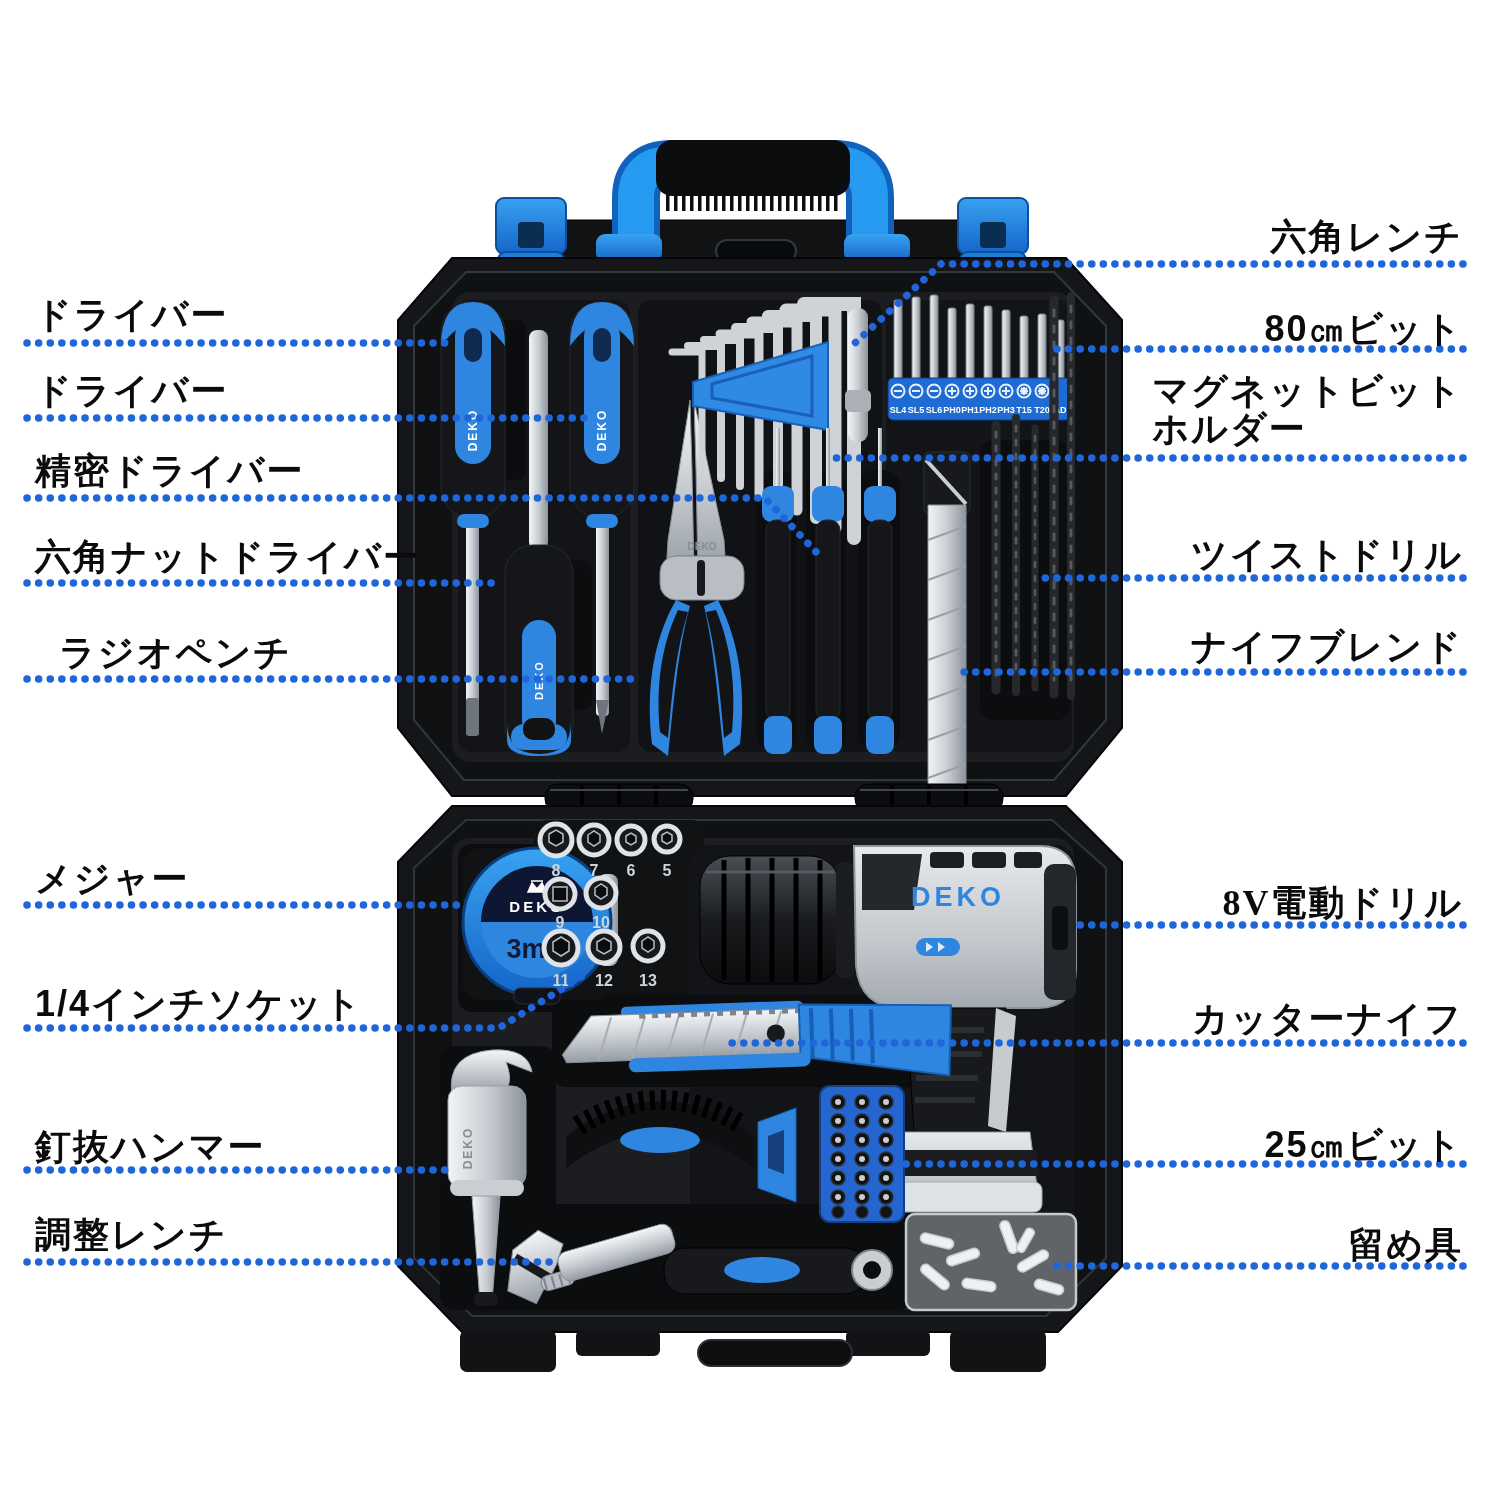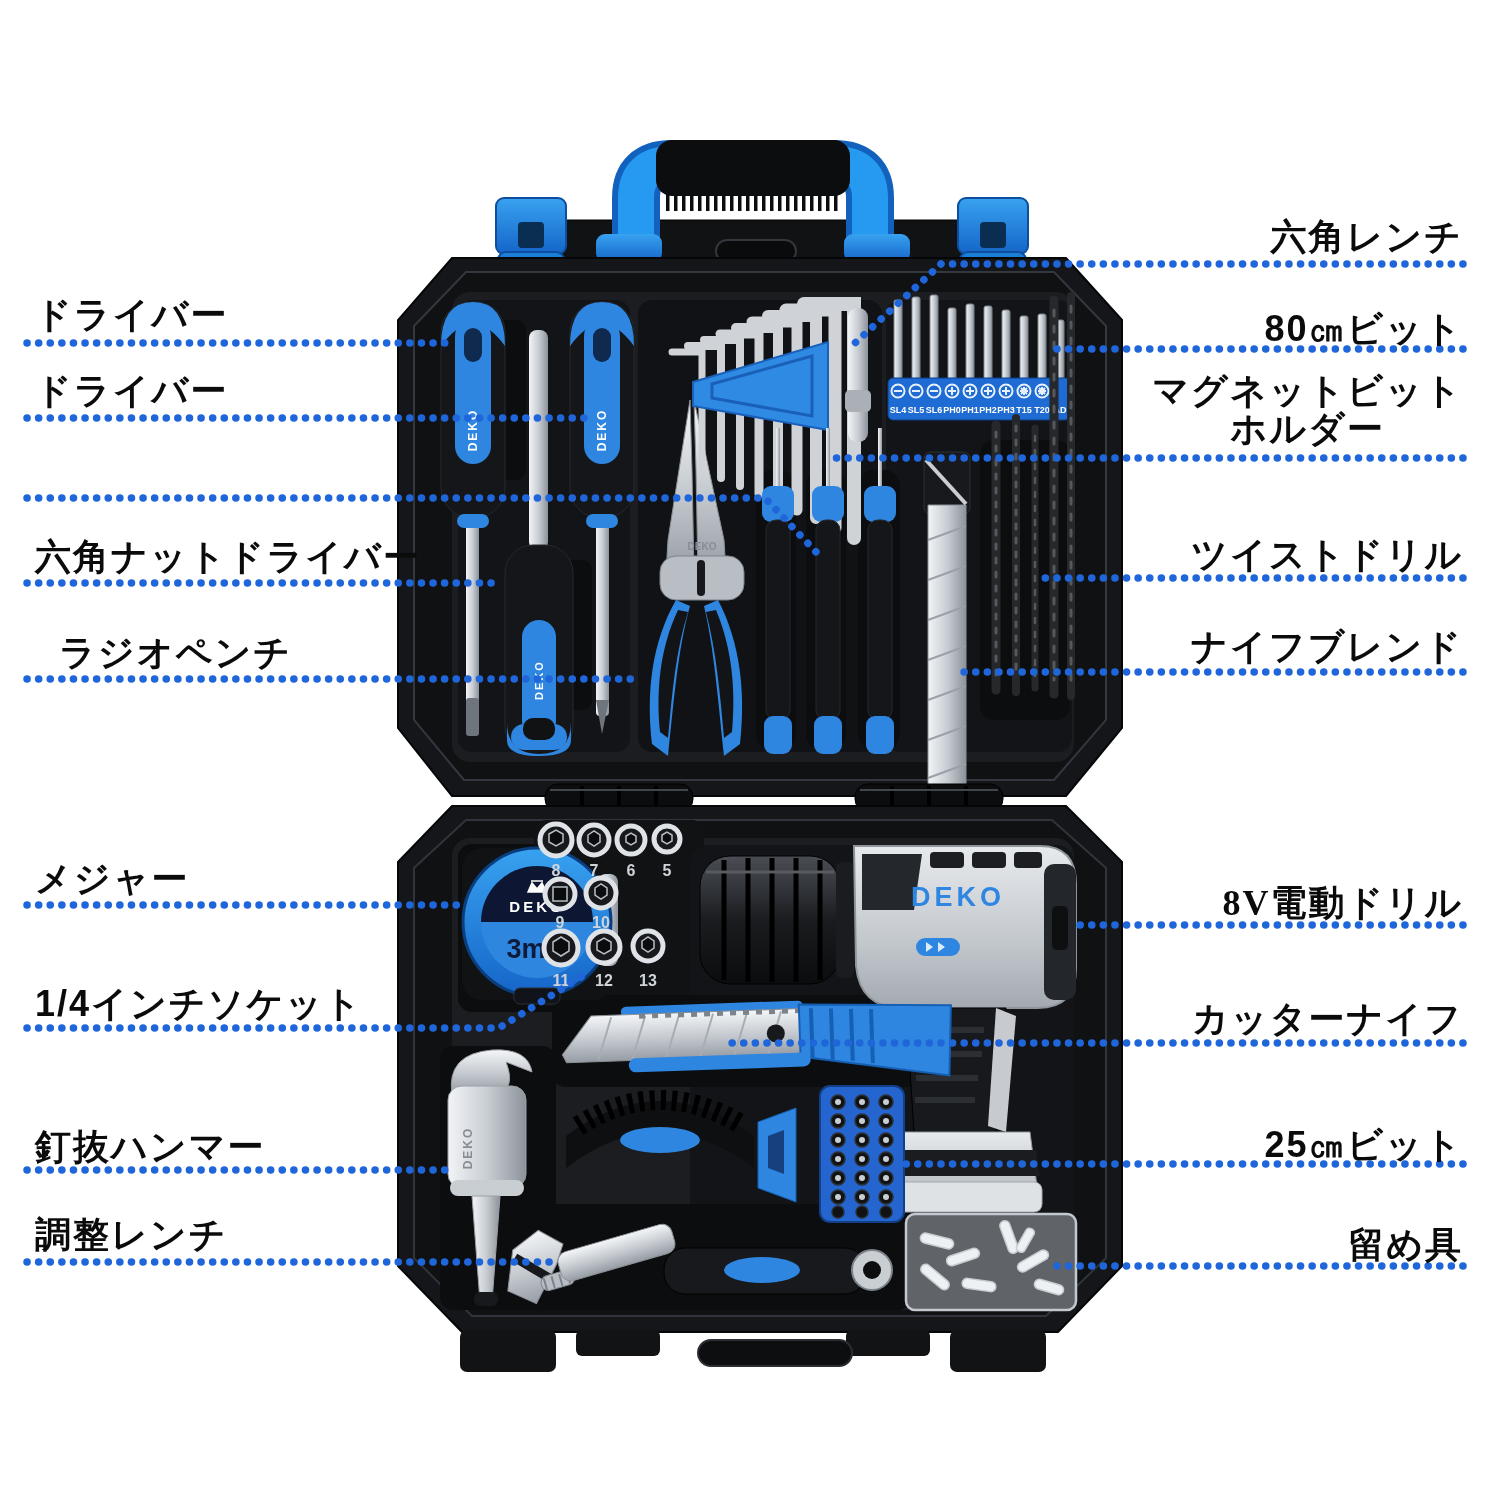--- a/index.html
+++ b/index.html
@@ -1,21 +1,21 @@
 <!DOCTYPE html>
 <html><head>
 <meta charset="utf-8">
 <style>
   html,body{margin:0;padding:0;background:#fff;}
   .stage{position:relative;width:1500px;height:1500px;background:#fff;overflow:hidden;
          font-family:"Liberation Sans","DejaVu Sans",sans-serif;}
   .stage svg{position:absolute;left:0;top:0;}
   .callout{position:absolute;font-size:36px;font-weight:700;color:#0b0b0b;
            letter-spacing:2px;white-space:nowrap;line-height:1.06;}
-  .co-right{text-align:center;}
+  .co-right{text-align:left;}
   .svgtxt{font-family:"Liberation Sans","DejaVu Sans",sans-serif;}
 </style>
 </head>
 <body>
 
 <div class="stage">
 
 <svg width="1500" height="1500" viewBox="0 0 1500 1500">
   <defs>
     <linearGradient id="chromeV" x1="0" y1="0" x2="1" y2="0">
@@ -491,20 +491,21 @@
     <path d="M1463,672 H960"></path>
     <path d="M1463,925 H1074"></path>
     <path d="M1463,1043 H724"></path>
     <path d="M1463,1164 H902"></path>
     <path d="M1463,1266 H1046"></path>
   </g>
 </svg>
 
 <div class="callout" style="left:35px;top:296px;">ドライバー</div>
 <div class="callout" style="left:35px;top:372px;">ドライバー</div>
+<div class="callout" style="left:35px;top:452px;">精密ドライバー</div>
 <div class="callout" style="left:35px;top:538px;">六角ナットドライバー</div>
 <div class="callout" style="left:35px;top:634px;margin-left:24px;">ラジオペンチ</div>
 <div class="callout" style="left:35px;top:860px;">メジャー</div>
 <div class="callout" style="left:35px;top:985px;">1/4インチソケット</div>
 <div class="callout" style="left:35px;top:1128px;">釘抜ハンマー</div>
 <div class="callout" style="left:35px;top:1216px;">調整レンチ</div>
 
 <div class="callout co-right" style="right:37px;top:218px;">六角レンチ</div>
 <div class="callout co-right" style="right:37px;top:310px;">80㎝ビット</div>
 <div class="callout co-right" style="right:37px;top:536px;">ツイストドリル</div>

